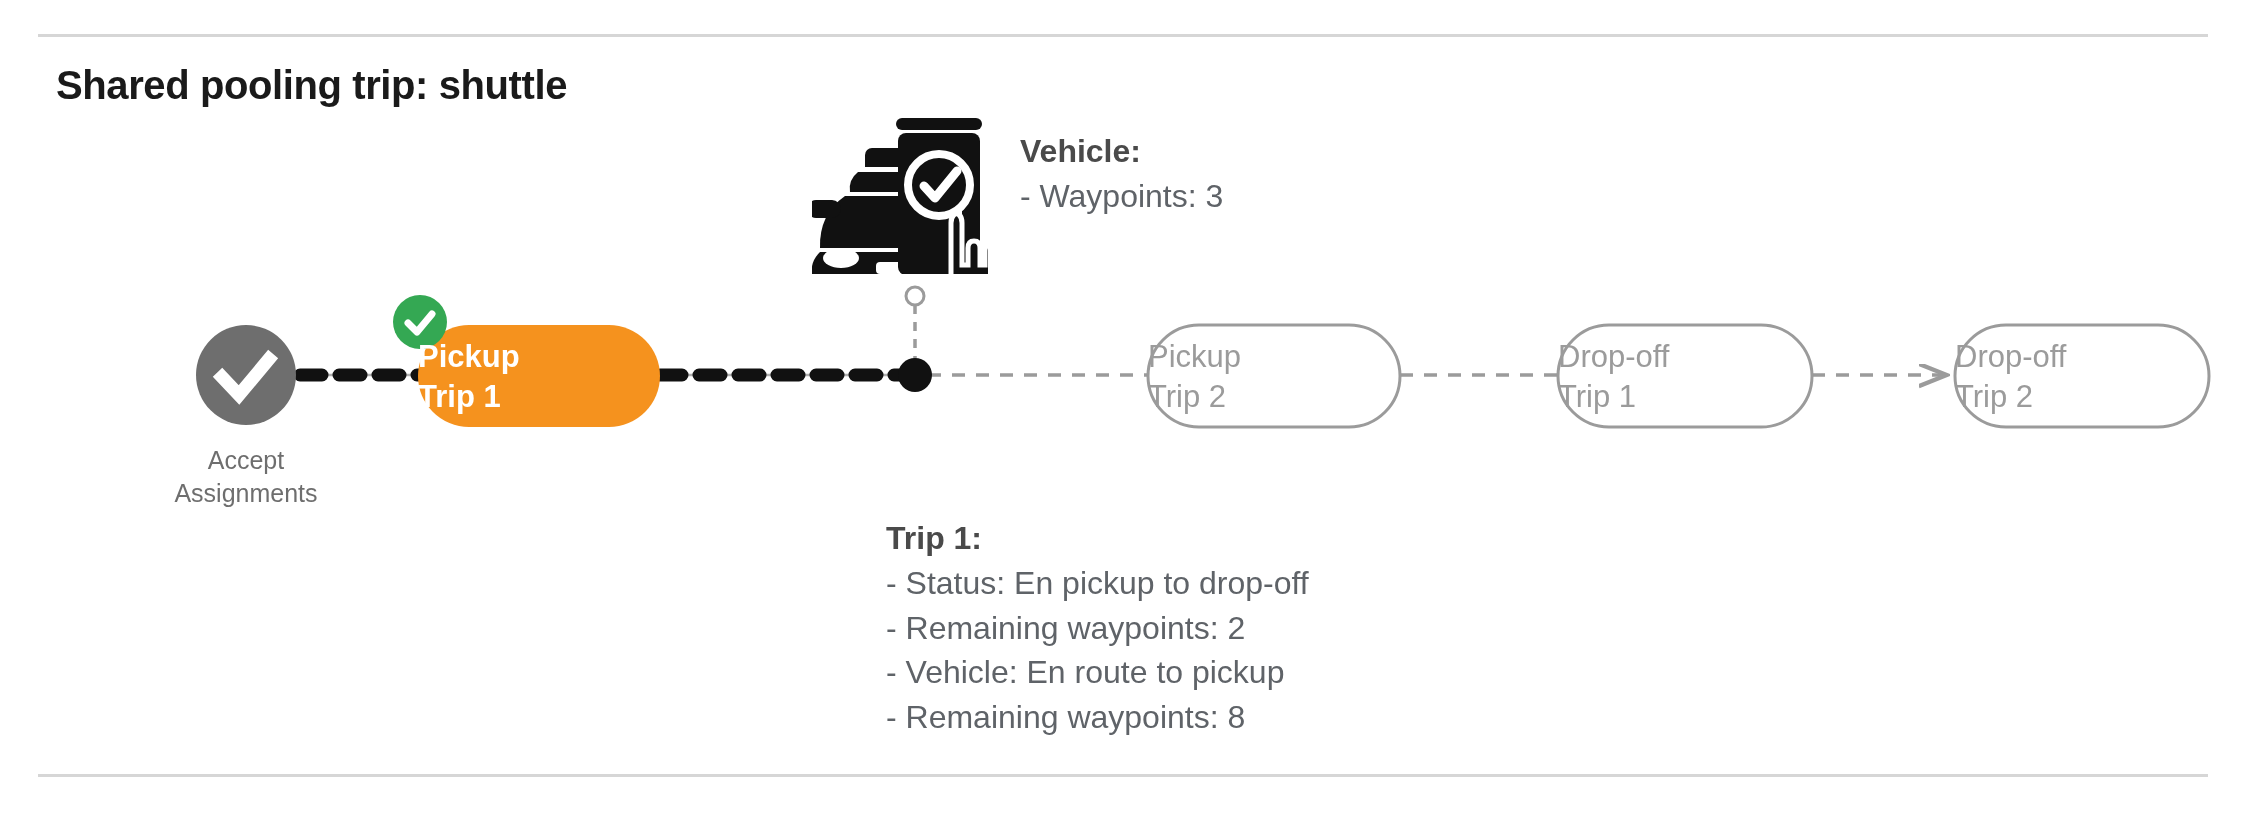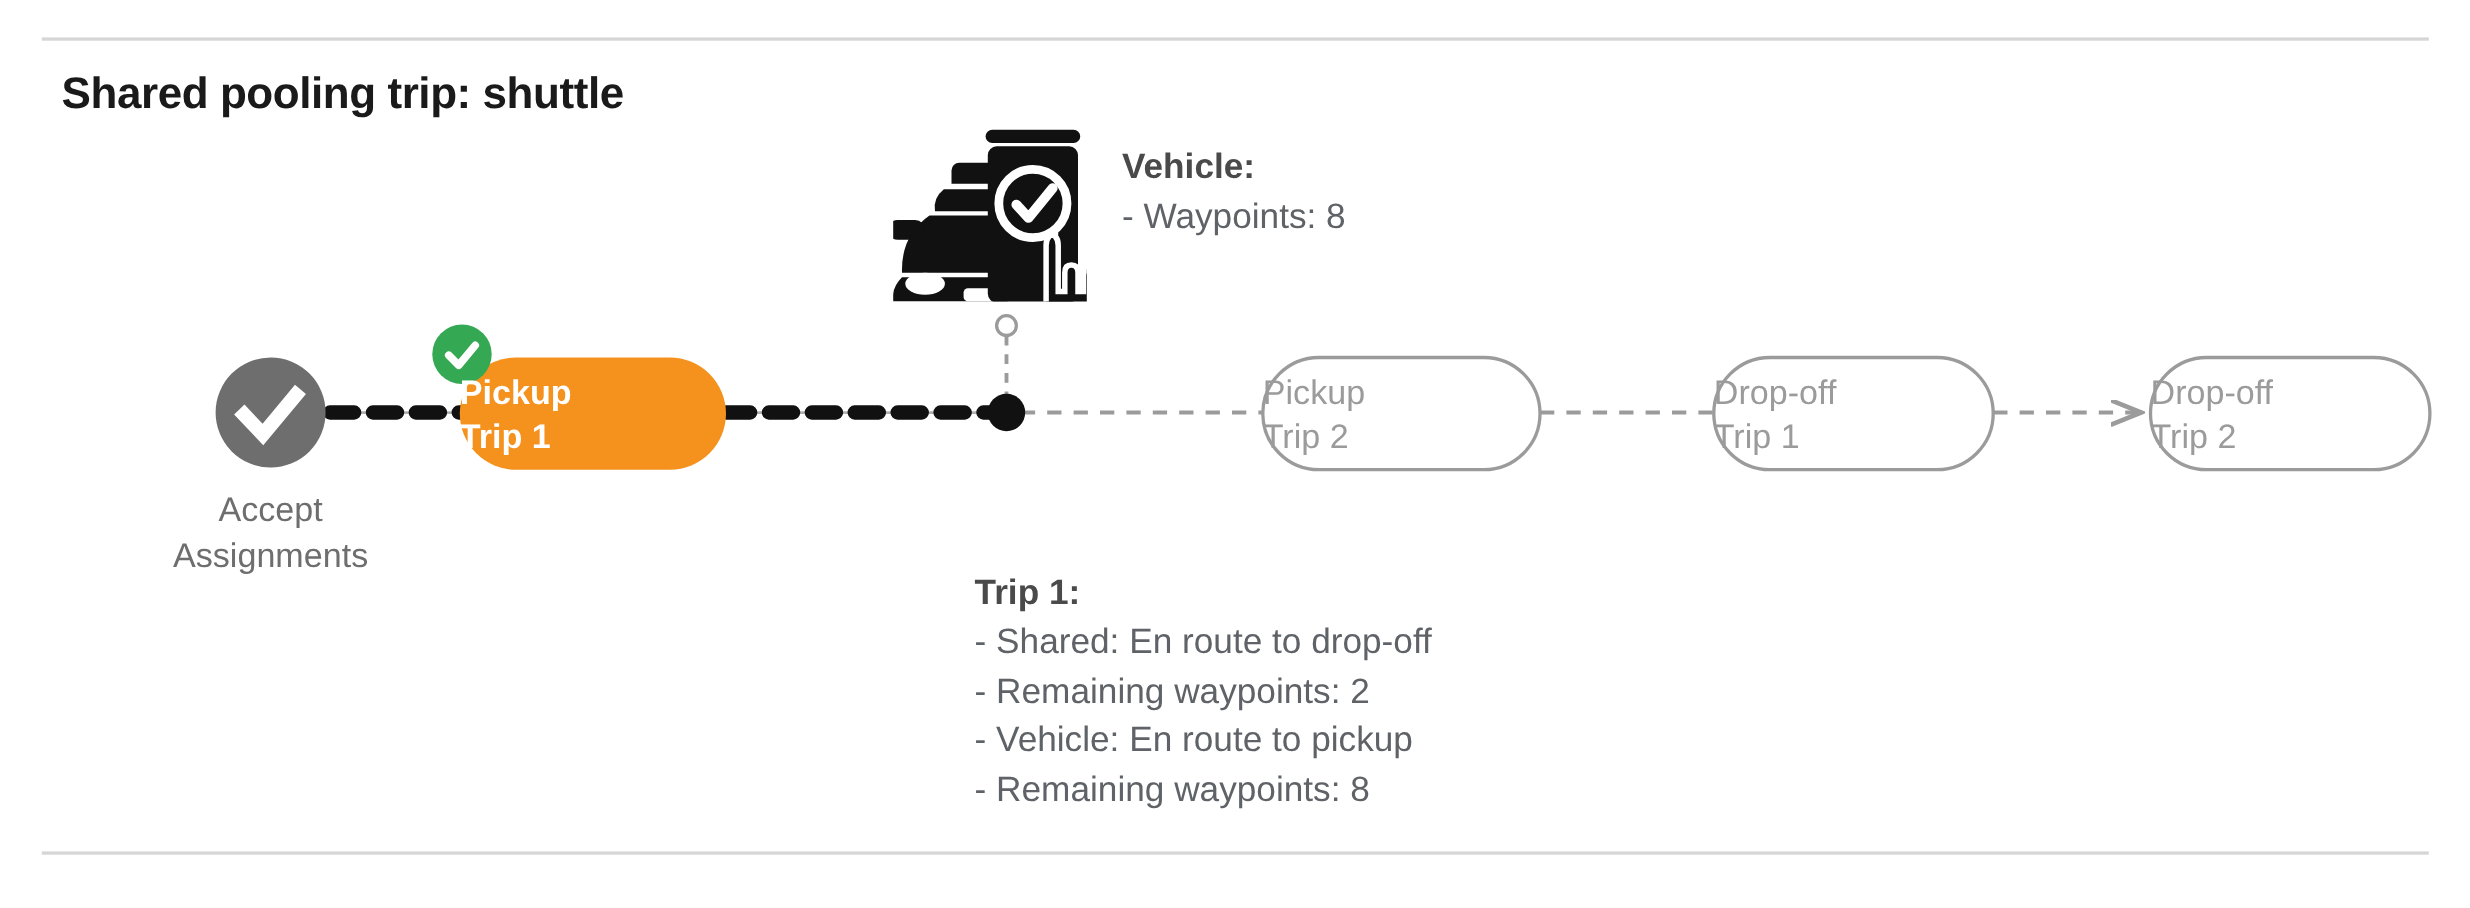--- a/index.html
+++ b/index.html
@@ -68,21 +68,21 @@
   }
   .node-text.active {
     font-size: 31px;
     font-weight: bold;
     color: #ffffff;
   }
 
   .caption {
     position: absolute;
     text-align: center;
-    font-size: 31px;
+    font-size: 25px;
     color: #6e6e6e;
     line-height: 1.32;
     white-space: pre-line;
   }
 
   
   .annot {
     position: absolute;
     font-size: 32px;
     color: #5f6368;
@@ -205,25 +205,25 @@
 
   <div class="node-text pending" style="left:1558px; top:337px; width:254px;"><span>Drop-off</span><br><span>Trip 1</span></div>
 
   <div class="node-text pending" style="left:1955px; top:337px; width:254px;"><span>Drop-off</span><br><span>Trip 2</span></div>
 
   <div class="caption" style="left:106px; top:444px; width:280px;">Accept
 Assignments</div>
 
   <div class="annot veh-annot">
     <div class="row"><span class="ttl">Vehicle</span><span class="ttl">:</span></div>
-    <div class="row">- Waypoints: 8</div>
+    <div class="row">- Waypoints: 3</div>
   </div>
 
   <div class="annot trip-annot">
     <div class="row"><span class="ttl">Trip 1</span><span class="ttl">:</span></div>
-    <div class="row">- Shared:  En route to drop-off</div>
+    <div class="row">- Status:  En pickup to drop-off</div>
     <div class="row">- Remaining waypoints: 2</div>
 
     <div class="row">- Vehicle:  En route to pickup</div>
     <div class="row">- Remaining waypoints: 8</div>
   </div>
 
 </div>
 
 </body></html>

